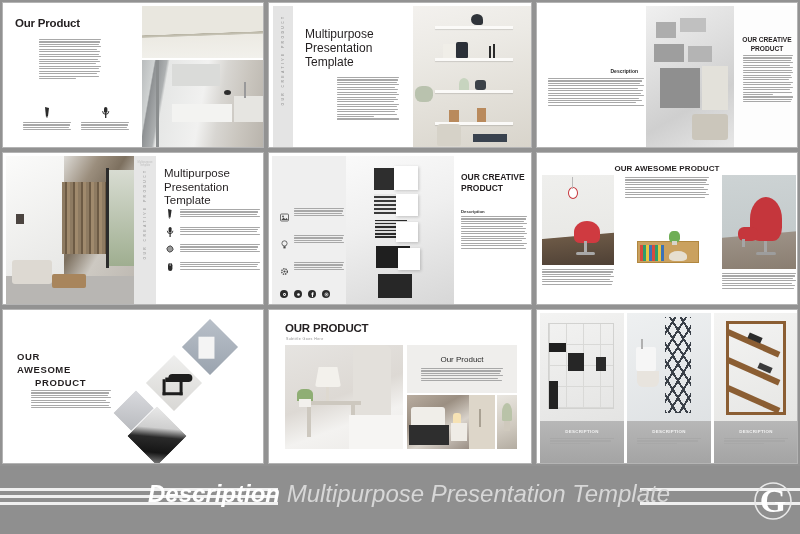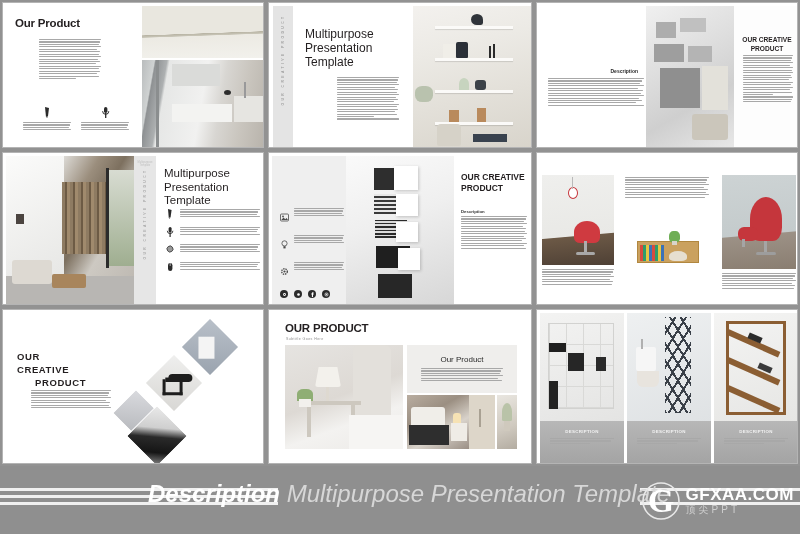--- a/index.html
+++ b/index.html
@@ -526,20 +526,21 @@
         <i style="width: 95%;"></i>
         <i style="width: 98%;"></i>
         <i style="width: 92%;"></i>
         <i style="width: 100%;"></i>
         <i style="width: 96%;"></i>
         <i style="width: 99%;"></i>
       </div>
   </div>
 
   <div class="slide">
+    <div class="s6-title">OUR AWESOME PRODUCT</div>
     <div class="s6-body lorem tiny">
         <i style="width: 100%;"></i>
         <i style="width: 98%;"></i>
         <i style="width: 96%;"></i>
         <i style="width: 100%;"></i>
         <i style="width: 94%;"></i>
         <i style="width: 99%;"></i>
         <i style="width: 97%;"></i>
         <i style="width: 100%;"></i>
         <i style="width: 95%;"></i>
@@ -581,21 +582,21 @@
       <div style="position:absolute;left:3px;top:14px;width:24px;height:16px;background:repeating-linear-gradient(90deg,#d84b3f 0 3px,#2f9c6b 3px 6px,#e7c541 6px 9px,#3b72b7 9px 12px);"></div>
       <div style="position:absolute;left:32px;top:20px;width:18px;height:10px;background:#e6dfd0;border-radius:50% 50% 30% 30%;"></div>
       <div style="position:absolute;left:32px;top:0px;width:11px;height:12px;background:#6fae56;border-radius:40%;"></div>
       <div style="position:absolute;left:35px;top:10px;width:5px;height:4px;background:#d8d4cb;"></div>
     </div>
   </div>
 
   <div class="slide">
     <div class="s7-title">
       <span>OUR</span><br>
-      <span>CREATIVE</span><br>
+      <span>AWESOME</span><br>
       <span style="padding-left:18px;display:inline-block;">PRODUCT</span>
     </div>
     <div class="s7-body lorem tiny">
         <i style="width: 100%;"></i>
         <i style="width: 98%;"></i>
         <i style="width: 96%;"></i>
         <i style="width: 100%;"></i>
         <i style="width: 94%;"></i>
         <i style="width: 99%;"></i>
         <i style="width: 97%;"></i>
@@ -726,18 +727,14 @@
   <div id="ftitle">
     <span class="bold">Description</span><span class="thin"> Multipurpose Presentation Template</span>
   </div>
   <div id="wm">
     <div class="g">
       <svg width="40" height="40" viewBox="0 0 40 40">
         <circle cx="20" cy="20" r="18" fill="none" stroke="#e8e8e8" stroke-width="1.6"></circle>
         <text x="20" y="31" font-family="Liberation Serif, serif" font-size="34" font-weight="bold" fill="#ffffff" text-anchor="middle">G</text>
       </svg>
     </div>
-    <div class="wtxt">
-      <div class="w1">GFXAA.COM</div>
-      <div class="w2">顶尖PPT</div>
-    </div>
   </div>
 </div>
 
 </body></html>

